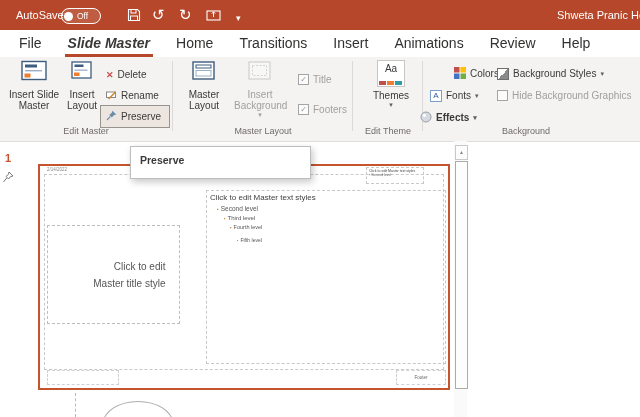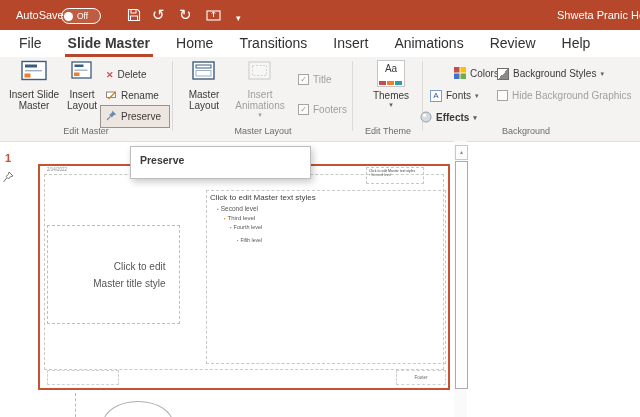--- a/index.html
+++ b/index.html
@@ -12,21 +12,21 @@
   .tb-text{position:absolute;font-size:11px;white-space:nowrap;}
   .toggle{position:absolute;left:61px;top:8px;width:38px;height:14px;border:1px solid #fff;
           border-radius:8px;display:flex;align-items:center;background:rgba(255,255,255,.12);}
   .knob{width:9px;height:9px;border-radius:50%;background:#fff;margin-left:2px;}
   .toggle-state{font-size:8.5px;color:#fff;margin-left:4px;}
   .qat{position:absolute;top:4px;color:#fff;font-size:15px;line-height:22px;}
 
   
   .tabbar{position:absolute;top:30px;left:0;width:640px;height:27px;background:#fff;display:flex;padding-left:6px;}
   .tab{padding:0 13px;font-size:14px;line-height:26px;color:#323130;position:relative;white-space:nowrap;}
-  .tab.active{font-weight:bold;color:#3B3A39;}
+  .tab.active{font-weight:bold;color:#3B3A39;font-style:italic;}
   .tab.active::after{content:"";position:absolute;left:10px;right:10px;bottom:0;height:3px;background:#B7472A;}
 
   
   .ribbon{position:absolute;top:57px;left:0;width:640px;height:84px;background:#F4F3F1;border-bottom:1px solid #E0DEDC;}
   .grp-label{position:absolute;top:69px;font-size:9px;color:#6E6B68;text-align:center;}
   .sep{position:absolute;top:4px;width:1px;height:70px;background:#DCDAD8;}
   .bigbtn{position:absolute;top:3px;display:flex;flex-direction:column;align-items:center;}
   .bigbtn .lbl{font-size:10px;line-height:11px;text-align:center;margin-top:3px;color:#3B3A39;}
   .smallbtn{position:absolute;display:flex;align-items:center;gap:4px;font-size:10px;color:#3B3A39;height:17px;}
   .chev{font-size:7px;color:#605E5C;}
@@ -156,21 +156,21 @@
       </span>
       <span class="lbl" style="width:44px;">Master Layout</span>
     </div>
     <div class="bigbtn" style="left:232px;width:56px;">
       <span style="opacity:.5;">
         <svg width="24" height="22" viewBox="0 0 24 22">
             <rect x="1" y="2" width="21" height="17" fill="#FBFBFB" stroke="#B5B3B1" stroke-width="1.3"></rect>
             <rect x="4.5" y="5.5" width="14" height="10" fill="none" stroke="#B5B3B1" stroke-dasharray="2 1.5"></rect>
           </svg>
       </span>
-      <span class="lbl disabled" style="width:52px;">Insert Animations</span>
+      <span class="lbl disabled" style="width:52px;">Insert Background</span>
       <span class="chev disabled">▾</span>
     </div>
     <div class="smallbtn" style="left:298px;top:14px;">
       <span class="cb">✓</span>
       <span class="disabled">Title</span>
     </div>
     <div class="smallbtn" style="left:298px;top:44px;">
       <span class="cb">✓</span>
       <span class="disabled">Footers</span>
     </div>

